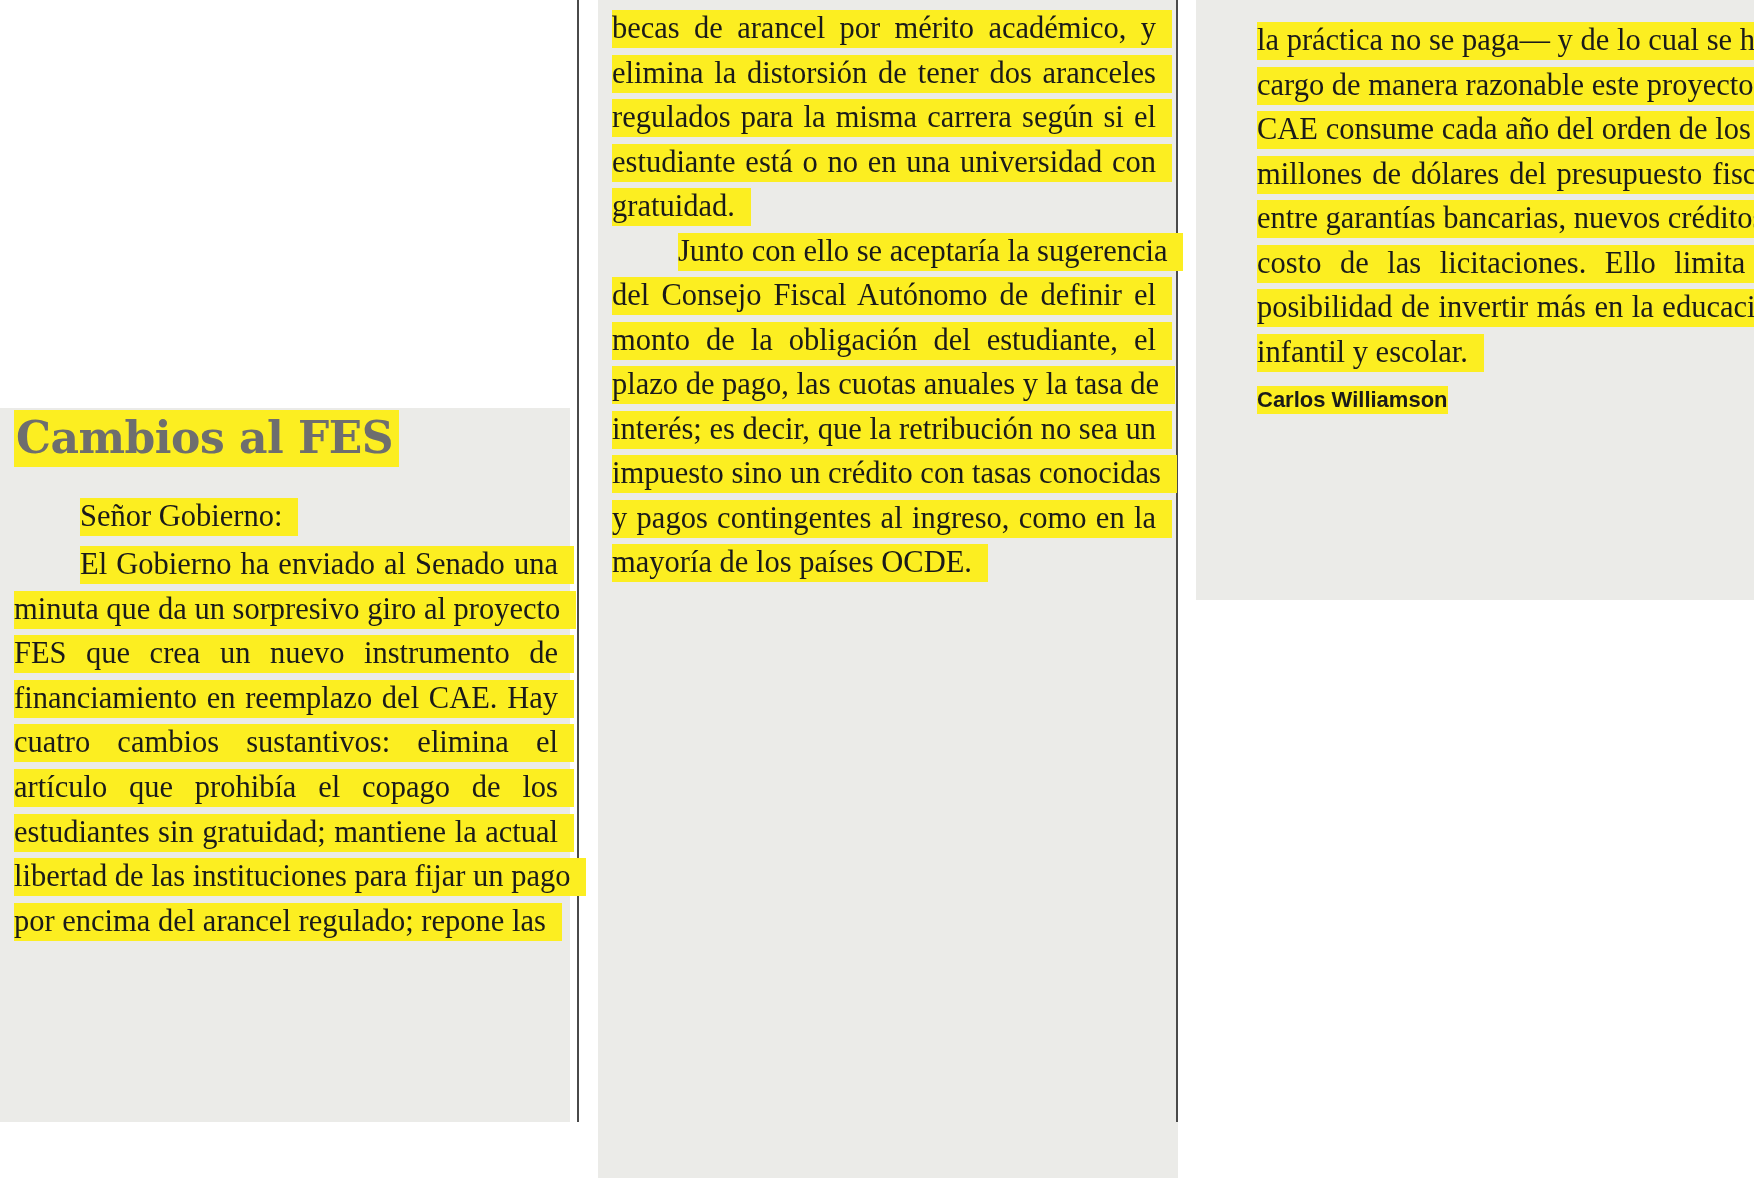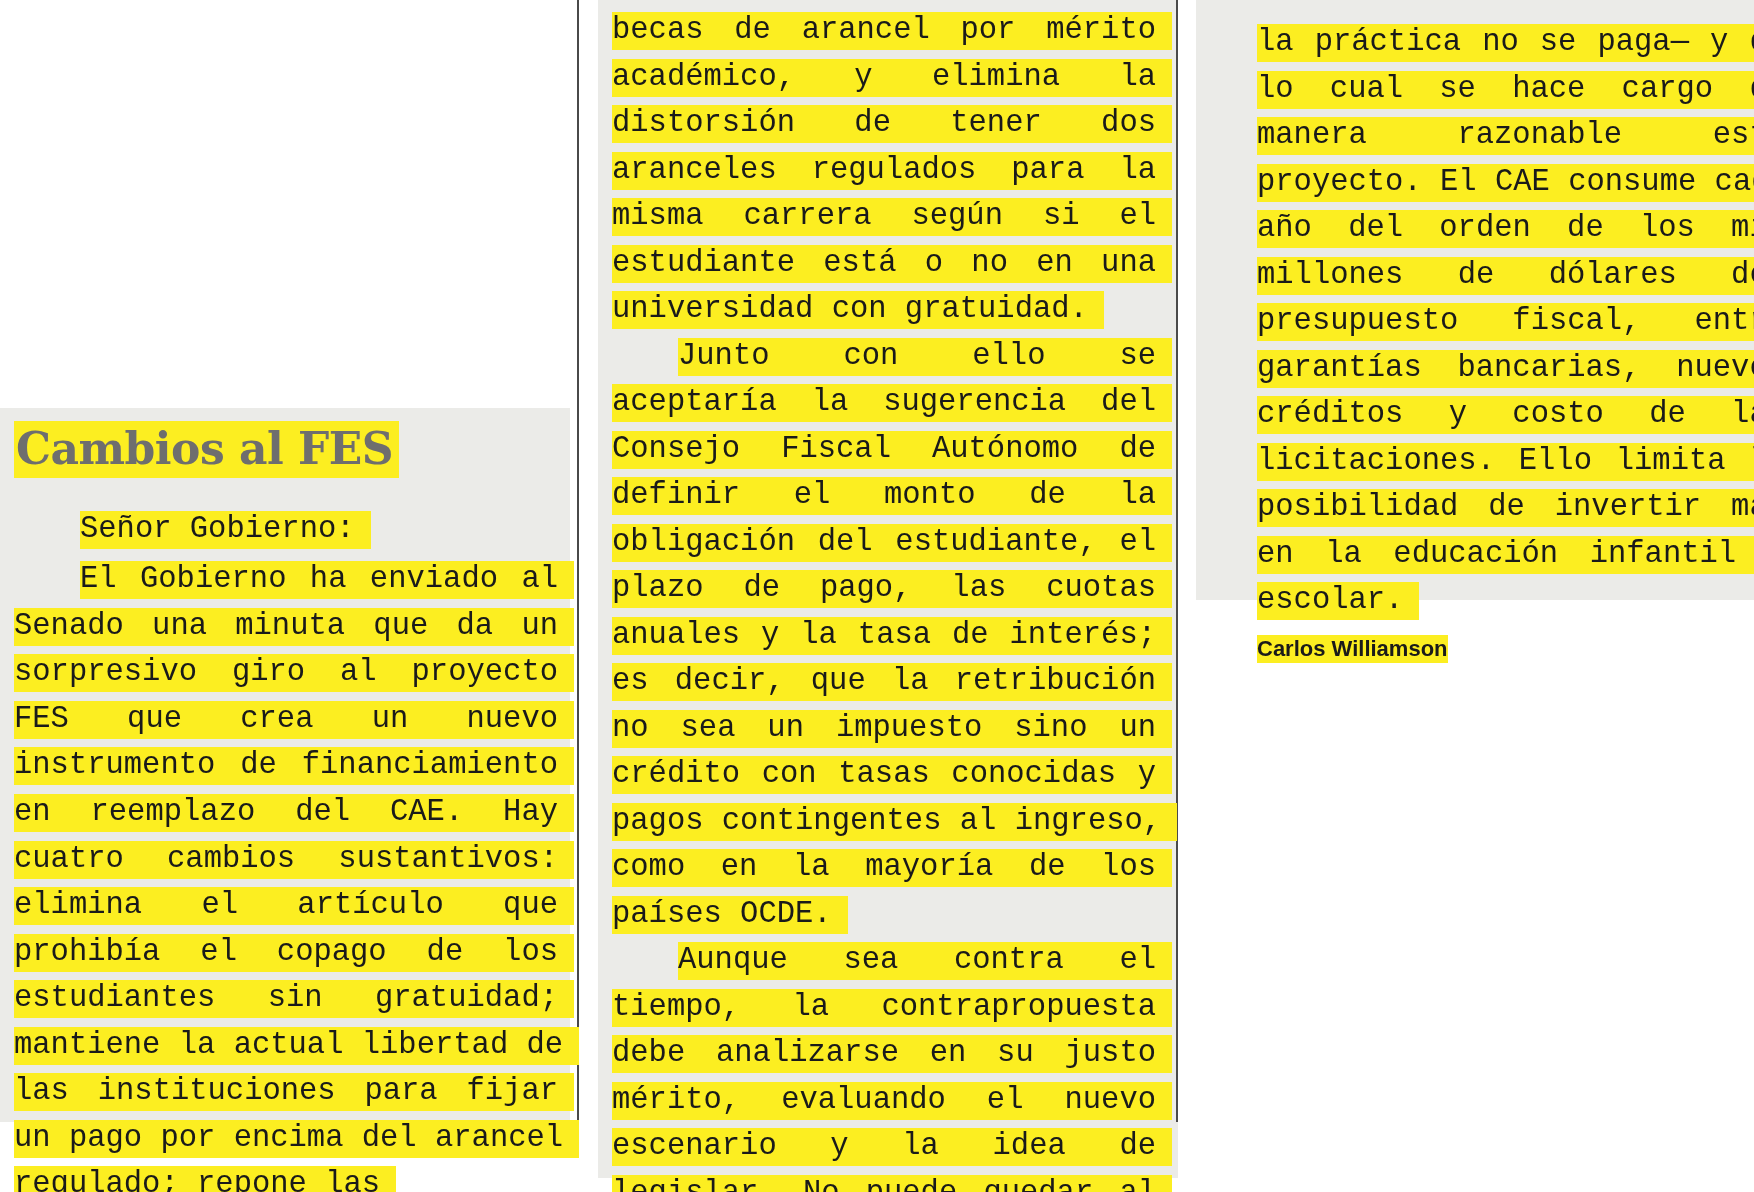--- a/index.html
+++ b/index.html
@@ -58,21 +58,21 @@
   #col-2 { left: 612px; top: 6px;   width: 560px; }
   #col-3 { left: 1210px;top: 18px;  width: 545px; margin-left: 47px; }
 
   
   .headline {
     font-family: "DejaVu Serif", serif;
     font-weight: bold;
     font-size: 44px;
     line-height: 1.18;
     color: #6e6e6e;
-    margin: 15px 0 30px 0;
+    margin: 4px 0 30px 0;
     letter-spacing: -0.5px;
   }
   .headline .hl {
     background: #fcee21;
     padding: 2px 6px 4px 2px;
     box-decoration-break: clone;
     -webkit-box-decoration-break: clone;
   }
 
   
@@ -83,21 +83,20 @@
     margin: 0;
     text-indent: 66px;
     hyphens: manual;
   }
   .para.no-indent { text-indent: 0; }
   .para .hl {
     background: #fcee21;
     box-decoration-break: clone;
     -webkit-box-decoration-break: clone;
     padding: 1px 16px 3px 0;
-    font-family: Liberation Mono, monospace;
   }
 
   
   .sig-name {
     font-family: "Liberation Sans", sans-serif;
     font-weight: bold;
     font-size: 22px;
     line-height: 1.3;
     margin: 12px 0 0 0;
   }
@@ -128,19 +127,18 @@
 <div class="col" id="col-1">
   <h1 class="headline"><span class="hl">Cambios al FES</span></h1>
   <p class="para"><span class="hl">Señor Gobierno:</span></p>
   <div class="spacer-sm"></div>
   <p class="para"><span class="hl">El Gobierno ha enviado al Senado una minuta que da un sorpresivo giro al proyecto FES que crea un nuevo instrumento de financiamiento en reemplazo del CAE. Hay cuatro cambios sustantivos: elimina el artículo que prohibía el copago de los estudiantes sin gratuidad; mantiene la actual libertad de las instituciones para fijar un pago por encima del arancel regulado; repone las</span></p>
 </div>
 
 <div class="col" id="col-2">
   <p class="para no-indent"><span class="hl">becas de arancel por mérito académico, y elimina la distorsión de tener dos aranceles regulados para la misma carrera según si el estudiante está o no en una universidad con gratuidad.</span></p>
   <p class="para"><span class="hl">Junto con ello se aceptaría la sugerencia del Consejo Fiscal Autónomo de definir el monto de la obligación del estudiante, el plazo de pago, las cuotas anuales y la tasa de interés; es decir, que la retribución no sea un impuesto sino un crédito con tasas conocidas y pagos contingentes al ingreso, como en la mayoría de los países OCDE.</span></p>
-  <p class="para"><span class="hl">Aunque sea contra el tiempo, la contrapropuesta debe analizarse en su justo mérito, evaluando el nuevo escenario y la idea de legislar. No puede quedar al margen del balance el problema del CAE —un crédito que en</span></p>
 </div>
 
 <div class="col" id="col-3">
   <p class="para no-indent"><span class="hl">la práctica no se paga— y de lo cual se hace cargo de manera razonable este proyecto. El CAE consume cada año del orden de los mil millones de dólares del presupuesto fiscal, entre garantías bancarias, nuevos créditos y costo de las licitaciones. Ello limita la posibilidad de invertir más en la educación infantil y escolar.</span></p>
   <p class="sig-name"><span class="hl">Carlos Williamson</span></p>
 </div>
 
 </body></html>

